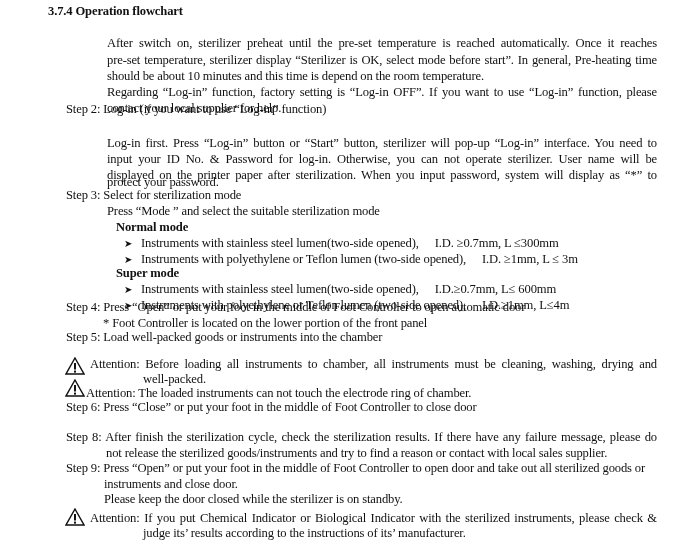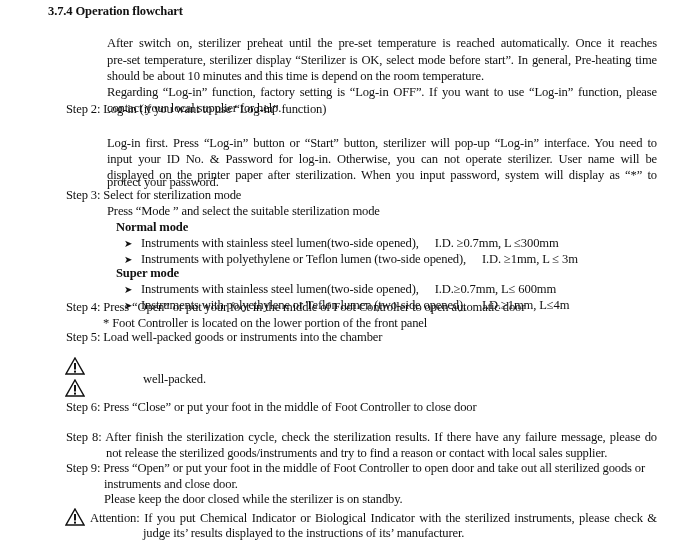--- a/index.html
+++ b/index.html
@@ -61,40 +61,42 @@
   <div class="ln" style="left:103px;top:316px">* Foot Controller is located on the lower portion of the front panel</div>
   <div class="ln" style="left:66px;top:330px">Step 5: Load well-packed goods or instruments into the chamber</div>
 
   <div class="warn" style="left:65px;top:357px">
     <svg width="20" height="18" viewBox="0 0 20 18">
         <path d="M10 1 L19 17 L1 17 Z" fill="none" stroke="#111" stroke-width="1.4" stroke-linejoin="miter"></path>
         <rect x="9" y="6" width="2" height="6.5" fill="#111"></rect>
         <rect x="9" y="13.6" width="2" height="2" fill="#111"></rect>
       </svg>
   </div>
+  <div class="ln just" style="left:90px;top:357px;width:567px">Attention: Before loading all instruments to chamber, all instruments must be cleaning, washing, drying and</div>
   <div class="ln" style="left:143px;top:372px">well-packed.</div>
 
   <div class="warn" style="left:65px;top:379px">
     <svg width="20" height="18" viewBox="0 0 20 18">
         <path d="M10 1 L19 17 L1 17 Z" fill="none" stroke="#111" stroke-width="1.4" stroke-linejoin="miter"></path>
         <rect x="9" y="6" width="2" height="6.5" fill="#111"></rect>
         <rect x="9" y="13.6" width="2" height="2" fill="#111"></rect>
       </svg>
   </div>
+  <div class="ln" style="left:86px;top:386px">Attention: The loaded instruments can not touch the electrode ring of chamber.</div>
 
   <div class="ln" style="left:66px;top:400px">Step 6: Press “Close” or put your foot in the middle of Foot Controller to close door</div>
   <div class="ln just" style="left:66px;top:430px;width:591px">Step 8: After finish the sterilization cycle, check the sterilization results.   If there have any failure message, please do</div>
   <div class="ln" style="left:106px;top:446px">not release the sterilized goods/instruments and try to find a reason or contact with local sales supplier.</div>
   <div class="ln" style="left:66px;top:461px">Step 9: Press “Open” or put your foot in the middle of Foot Controller to open door and take out all sterilized goods or</div>
   <div class="ln" style="left:104px;top:477px">instruments and close door.</div>
   <div class="ln" style="left:104px;top:492px">Please keep the door closed while the sterilizer is on standby.</div>
 
   <div class="warn" style="left:65px;top:508px">
     <svg width="20" height="18" viewBox="0 0 20 18">
         <path d="M10 1 L19 17 L1 17 Z" fill="none" stroke="#111" stroke-width="1.4" stroke-linejoin="miter"></path>
         <rect x="9" y="6" width="2" height="6.5" fill="#111"></rect>
         <rect x="9" y="13.6" width="2" height="2" fill="#111"></rect>
       </svg>
   </div>
   <div class="ln just" style="left:90px;top:511px;width:567px">Attention: If you put Chemical Indicator or Biological Indicator with the sterilized instruments, please check &amp;</div>
-  <div class="ln" style="left:143px;top:526px">judge its’ results displayed to the instructions of its’ manufacturer.</div>
+  <div class="ln" style="left:143px;top:526px">judge its’ results according to the instructions of its’ manufacturer.</div>
 
 </div>
 
 </body></html>

